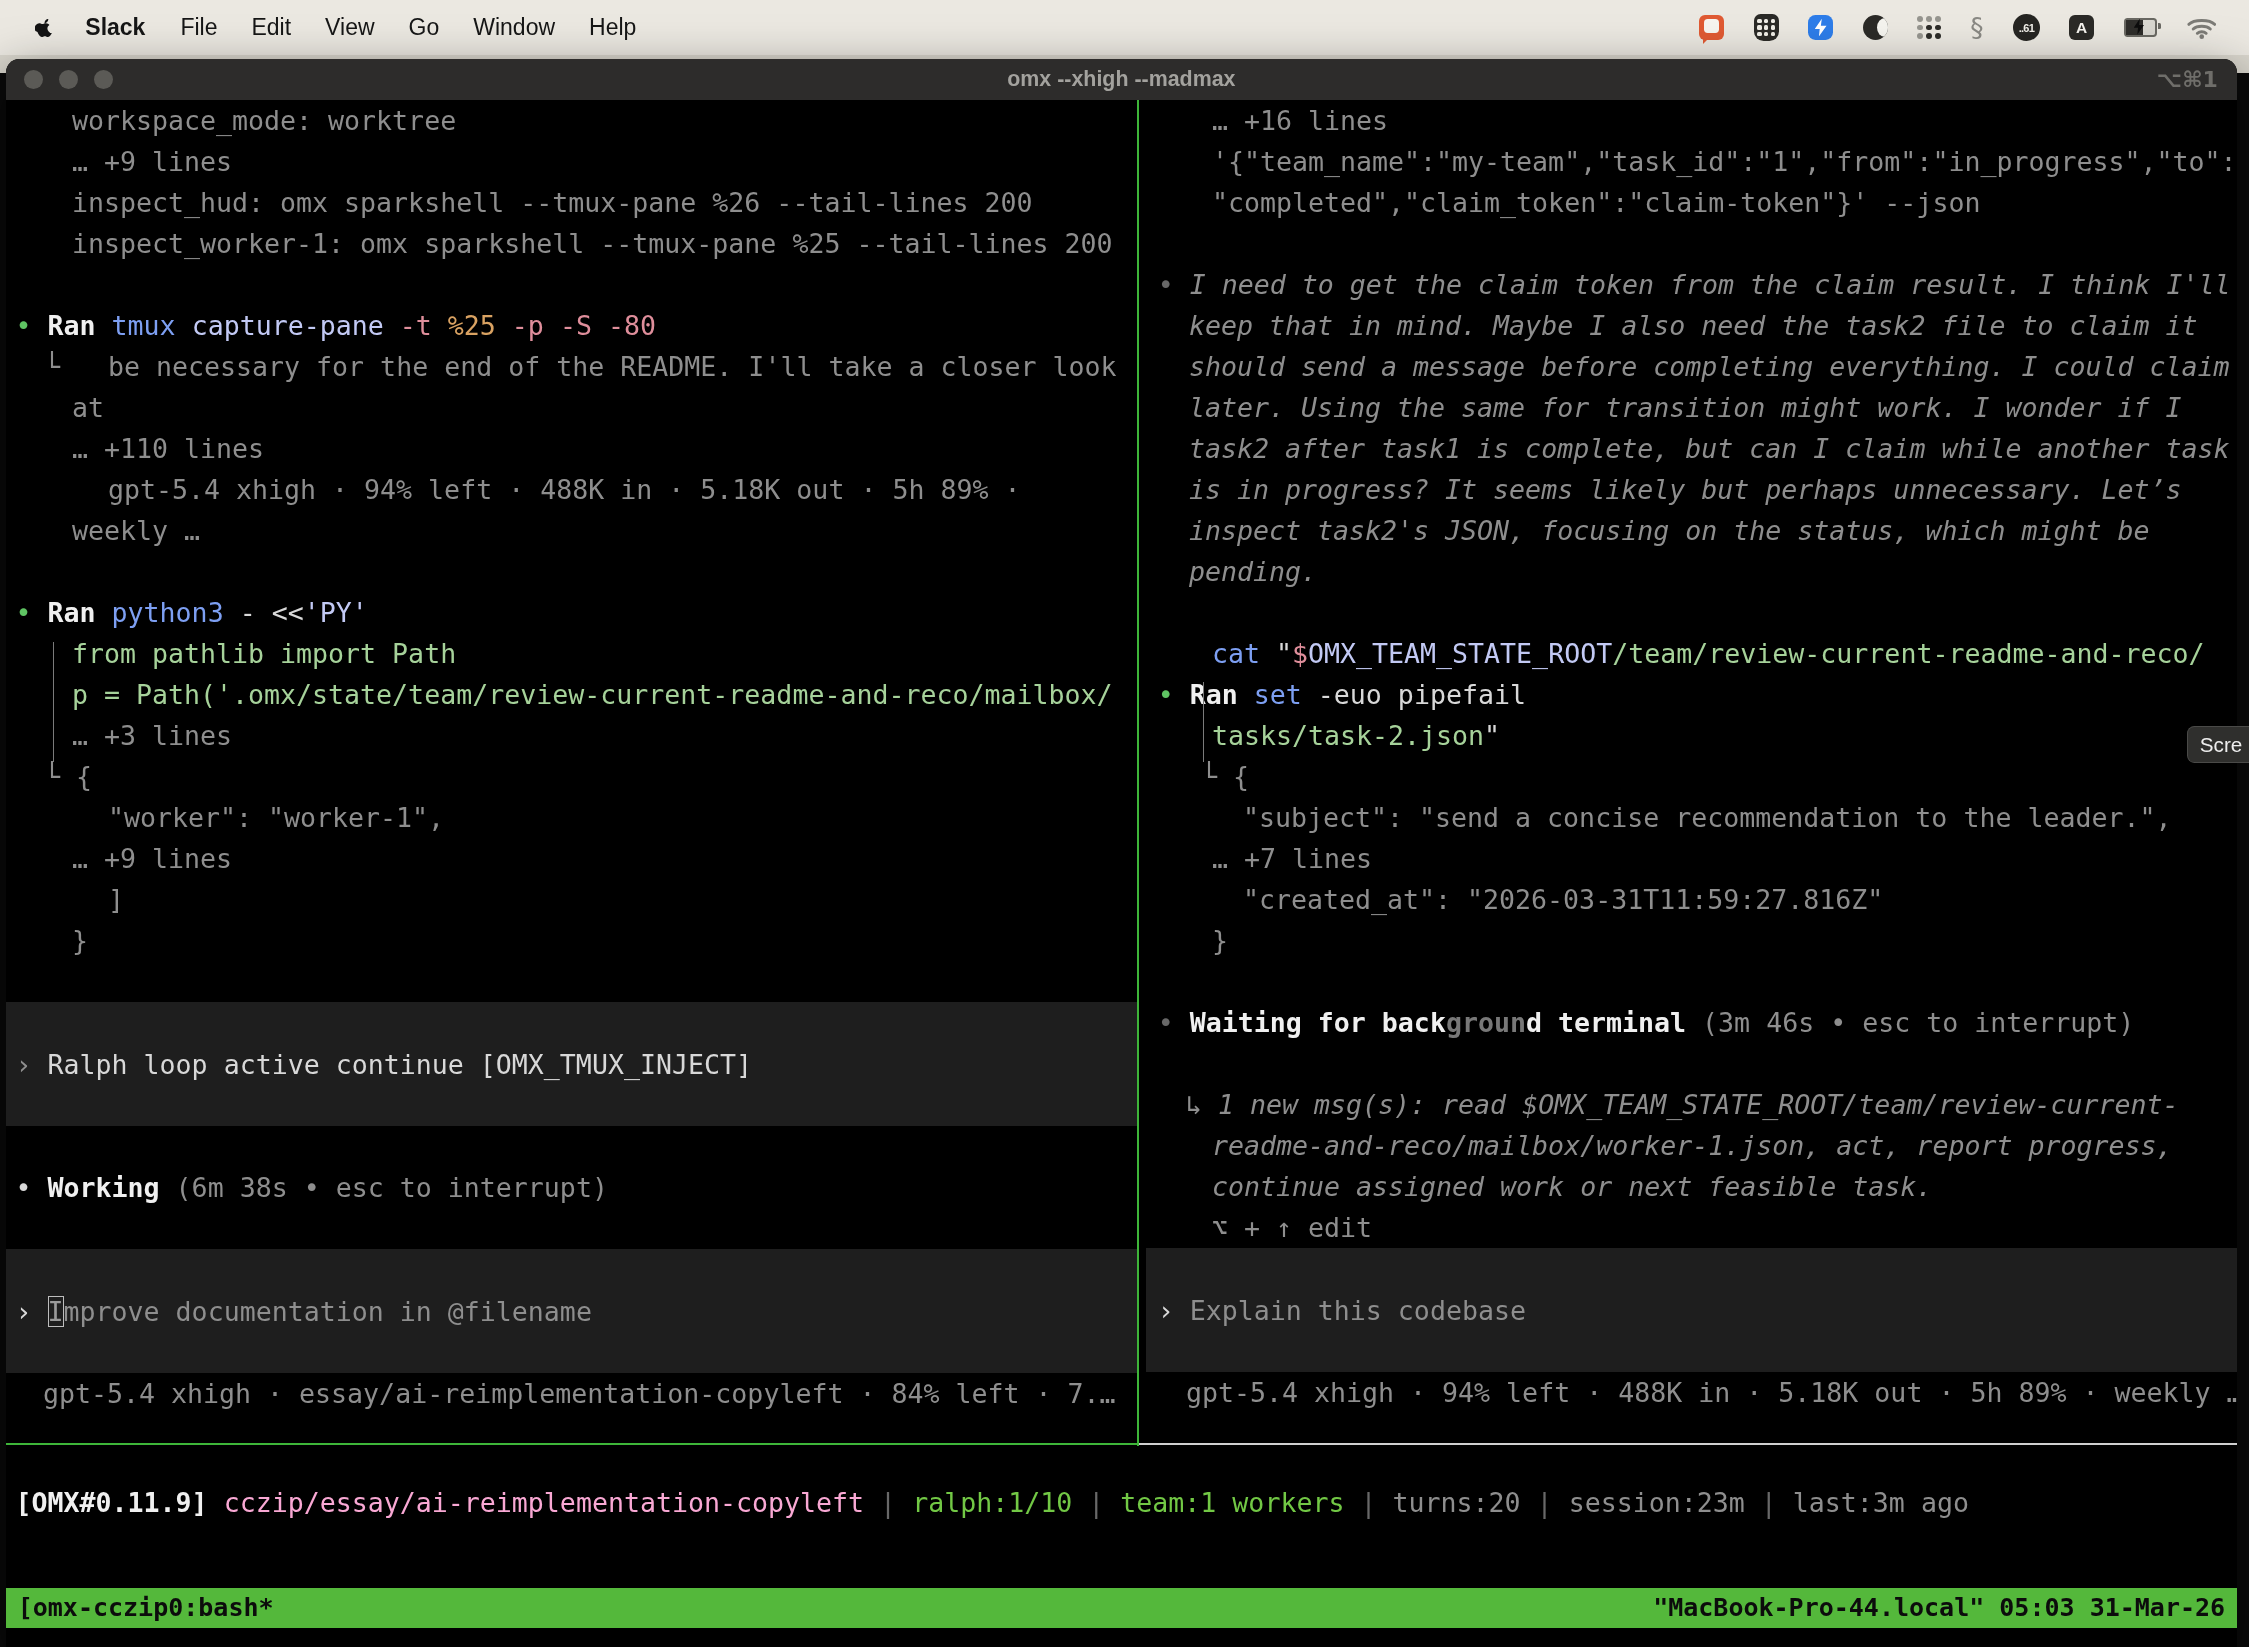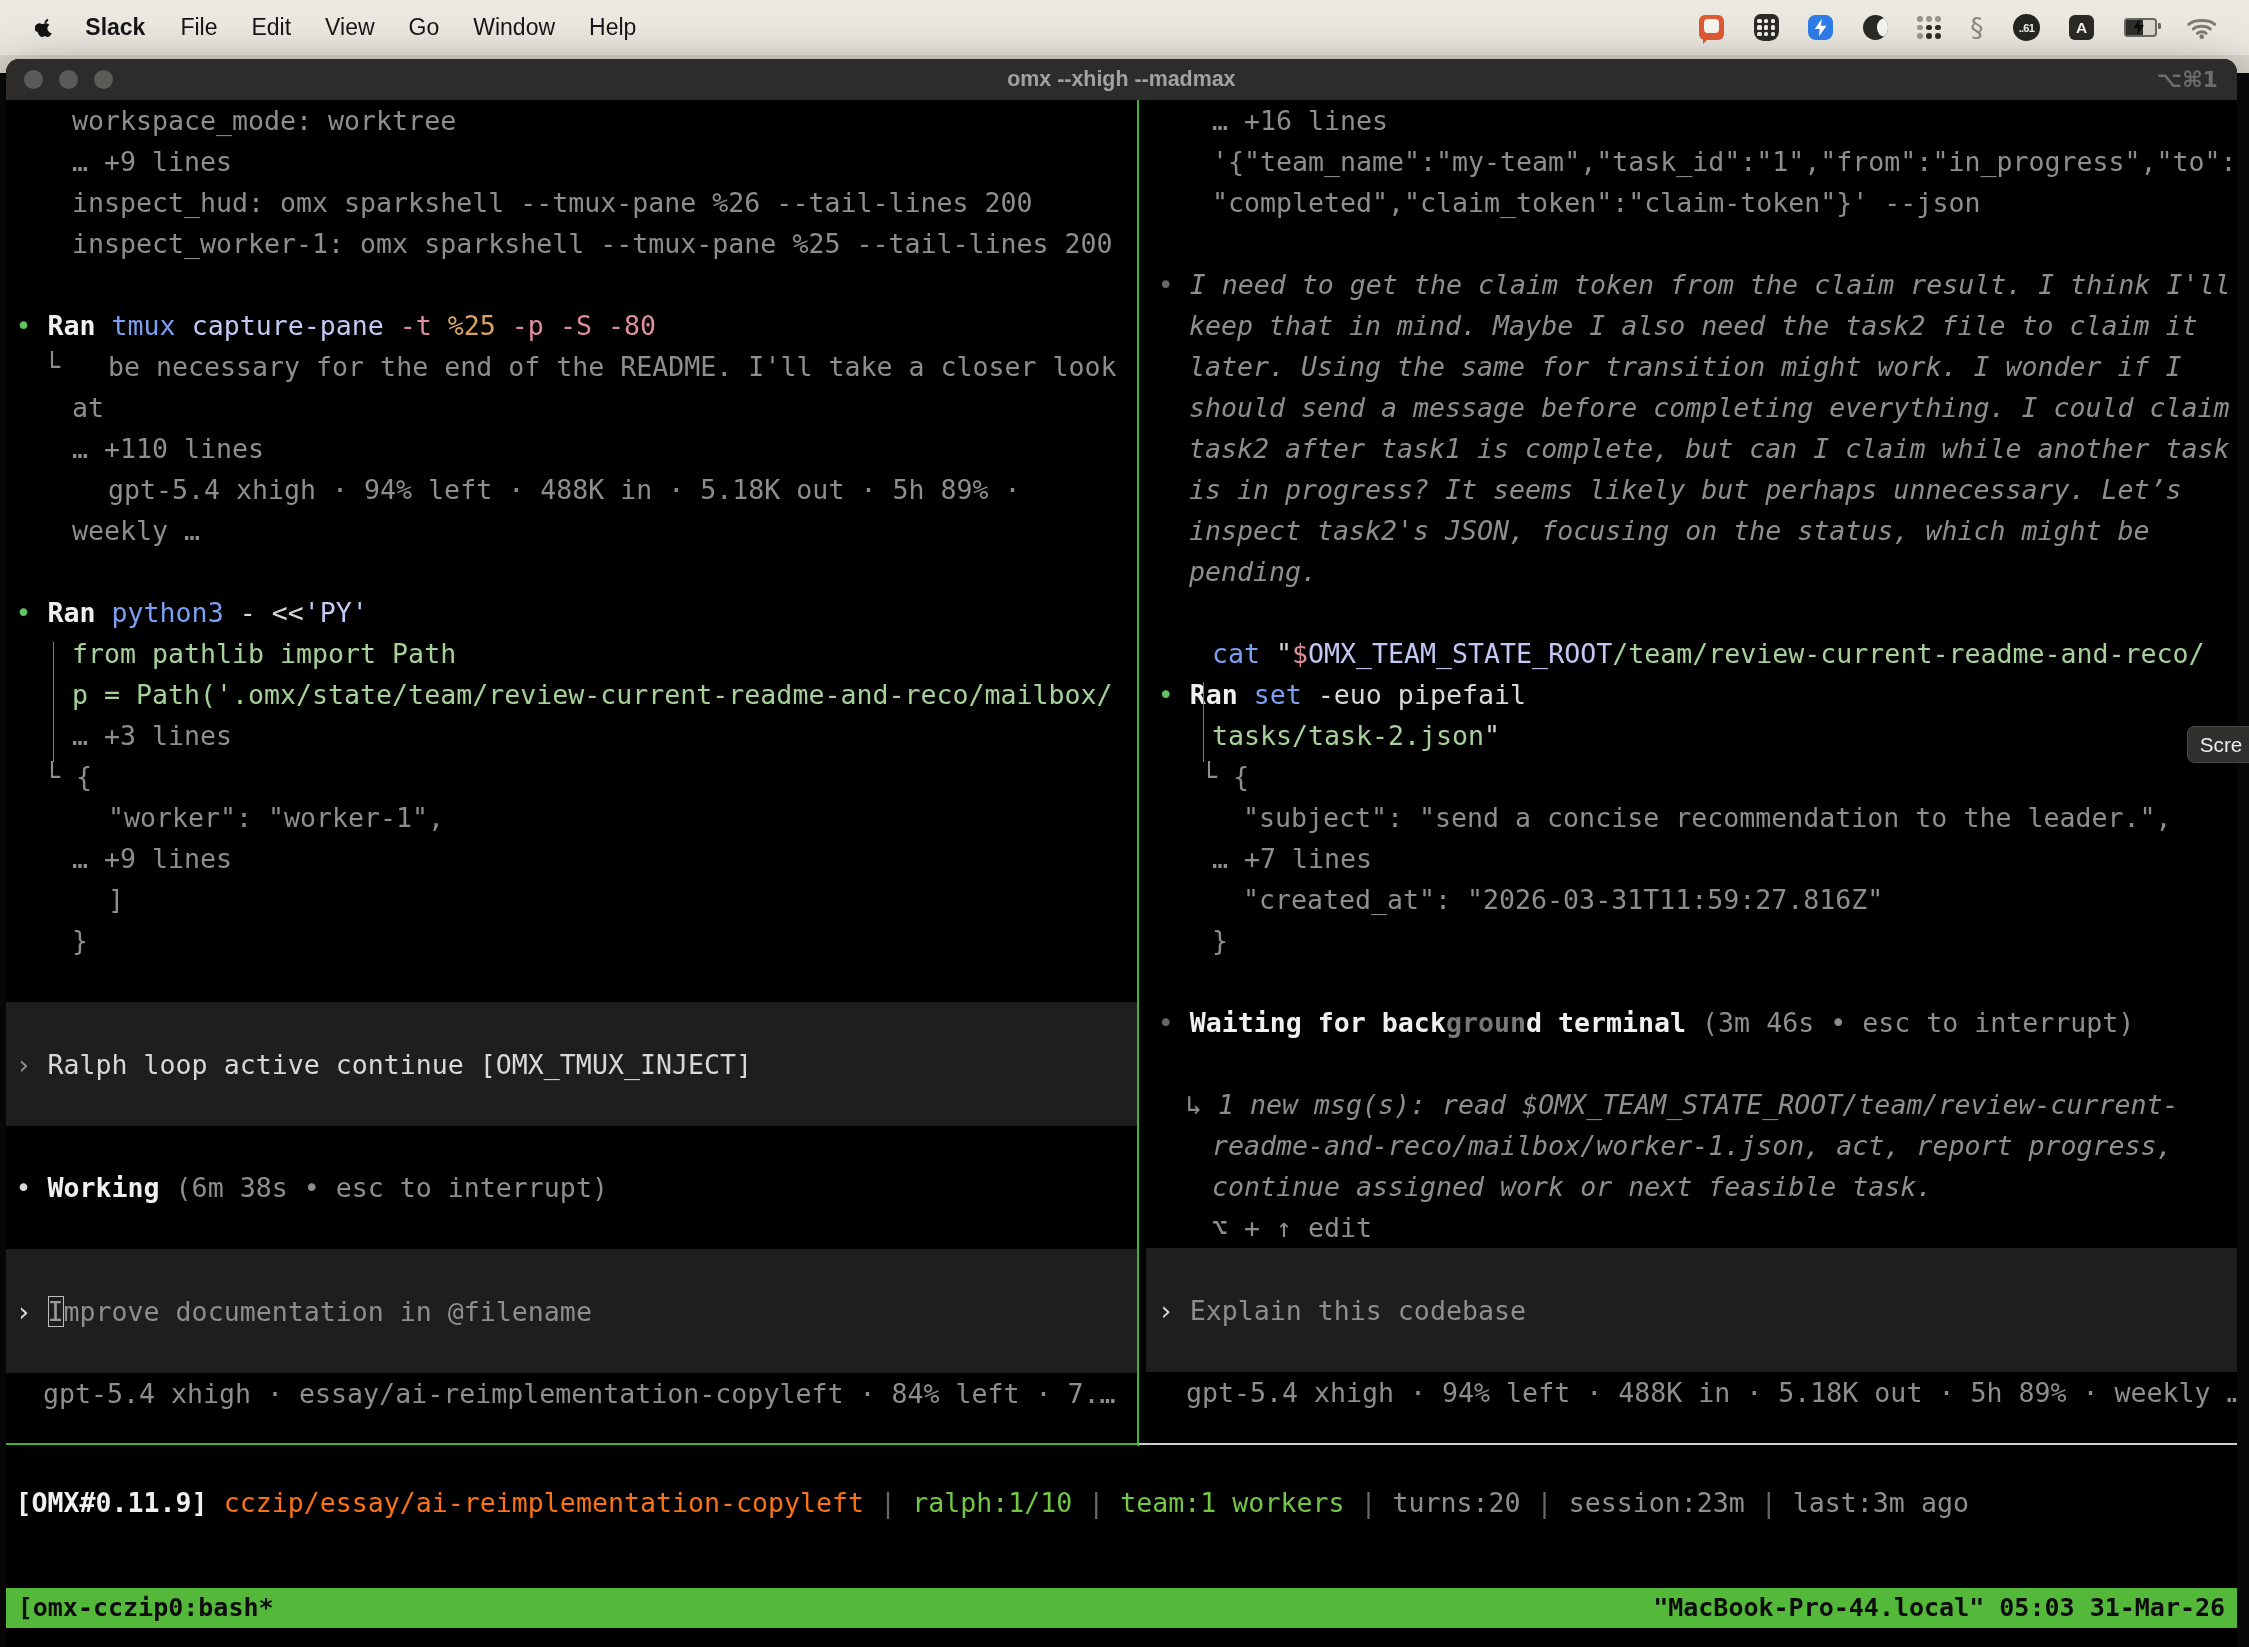--- a/index.html
+++ b/index.html
@@ -60,21 +60,21 @@
   .row{height:41px;line-height:41px;white-space:pre;overflow:hidden;}
   .band{height:124px;background:#1e1e1e;display:flex;align-items:center;white-space:pre;overflow:hidden;}
   .ln{display:inline-block;}
   .it .ln{font-style:italic;}
 
   .g{color:#8e8e8e;}  .gd{color:#686868;}
   .w{color:#d8d8d8;}  .wb{color:#f0f0f0;font-weight:bold;}
   .bl{color:#7d9ff2;} .lv{color:#c2c9f4;}
   .pk{color:#df8e9b;} .or{color:#d9a262;}
   .gr{color:#a6d29a;} .gb{color:#5fc463;}
-  .cy{color:#f97316;text-align:right;} .grn{color:#72c845;}
+  .cy{color:#f9a8d4;text-align:right;} .grn{color:#72c845;}
   .shim{color:#787878;font-weight:bold;}
   .cur{color:#9a9a9a;outline:1.5px solid #bdbdbd;outline-offset:-1.5px;}
 
   .vdiv{position:absolute;left:1131px;top:0;width:2.2px;height:1346px;background:#3eb539;}
   .hb-left{position:absolute;left:0;top:1343px;width:1131px;height:2.2px;background:#3eb539;}
   .hb-right{position:absolute;left:1133px;top:1343px;width:1098px;height:2.2px;background:#cfcfcf;}
   .conn{position:absolute;width:1.5px;background:#7a7a7a;}
   #conn-left{left:47px;top:542px;height:120px;}
   #conn-right{left:1197px;top:582px;height:80px;}
 
@@ -196,22 +196,22 @@
         <div class="row"><span class="ln" style="padding-left: 37px;"><span class="g">gpt-5.4 xhigh · essay/ai-reimplementation-copyleft · 84% left · 7.…</span></span></div>
       </div>
     <div class="vdiv"></div>
     <div class="pane" id="pane-right">
         <div class="row"><span class="ln" style="padding-left: 66px;"><span class="g">… +16 lines</span></span></div>
         <div class="row"><span class="ln" style="padding-left: 66px;"><span class="g">'{"team_name":"my-team","task_id":"1","from":"in_progress","to":</span></span></div>
         <div class="row"><span class="ln" style="padding-left: 66px;"><span class="g">"completed","claim_token":"claim-token"}' --json</span></span></div>
         <div class="row"><span class="ln" style="padding-left: 0px;"></span></div>
         <div class="row it"><span class="ln" style="padding-left: 11.8px;"><span class="gd">• </span><span class="g">I need to get the claim token from the claim result. I think I'll</span></span></div>
         <div class="row it"><span class="ln" style="padding-left: 43px;"><span class="g">keep that in mind. Maybe I also need the task2 file to claim it</span></span></div>
+        <div class="row it"><span class="ln" style="padding-left: 43px;"><span class="g">should send a message before completing everything. I could claim</span></span></div>
         <div class="row it"><span class="ln" style="padding-left: 43px;"><span class="g">later. Using the same for transition might work. I wonder if I</span></span></div>
-        <div class="row it"><span class="ln" style="padding-left: 43px;"><span class="g">should send a message before completing everything. I could claim</span></span></div>
         <div class="row it"><span class="ln" style="padding-left: 43px;"><span class="g">task2 after task1 is complete, but can I claim while another task</span></span></div>
         <div class="row it"><span class="ln" style="padding-left: 43px;"><span class="g">is in progress? It seems likely but perhaps unnecessary. Let’s</span></span></div>
         <div class="row it"><span class="ln" style="padding-left: 43px;"><span class="g">inspect task2's JSON, focusing on the status, which might be</span></span></div>
         <div class="row it"><span class="ln" style="padding-left: 43px;"><span class="g">pending.</span></span></div>
         <div class="row"><span class="ln" style="padding-left: 0px;"></span></div>
         <div class="row"><span class="ln" style="padding-left: 66px;"><span class="bl">cat </span><span class="w">"</span><span class="pk">$</span><span class="lv">OMX_TEAM_STATE_ROOT</span><span class="gr">/team/review-current-readme-and-reco/</span></span></div>
         <div class="row"><span class="ln" style="padding-left: 11.8px;"><span class="gb">• </span><span class="wb">Ran </span><span class="bl">set </span><span class="w">-euo pipefail</span></span></div>
         <div class="row"><span class="ln" style="padding-left: 66px;"><span class="gr">tasks/task-2.json</span><span class="w">"</span></span></div>
         <div class="row"><span class="ln" style="padding-left: 55px;"><span class="g">└ </span><span class="g">{</span></span></div>
         <div class="row"><span class="ln" style="padding-left: 97px;"><span class="g">"subject": "send a concise recommendation to the leader.",</span></span></div>

